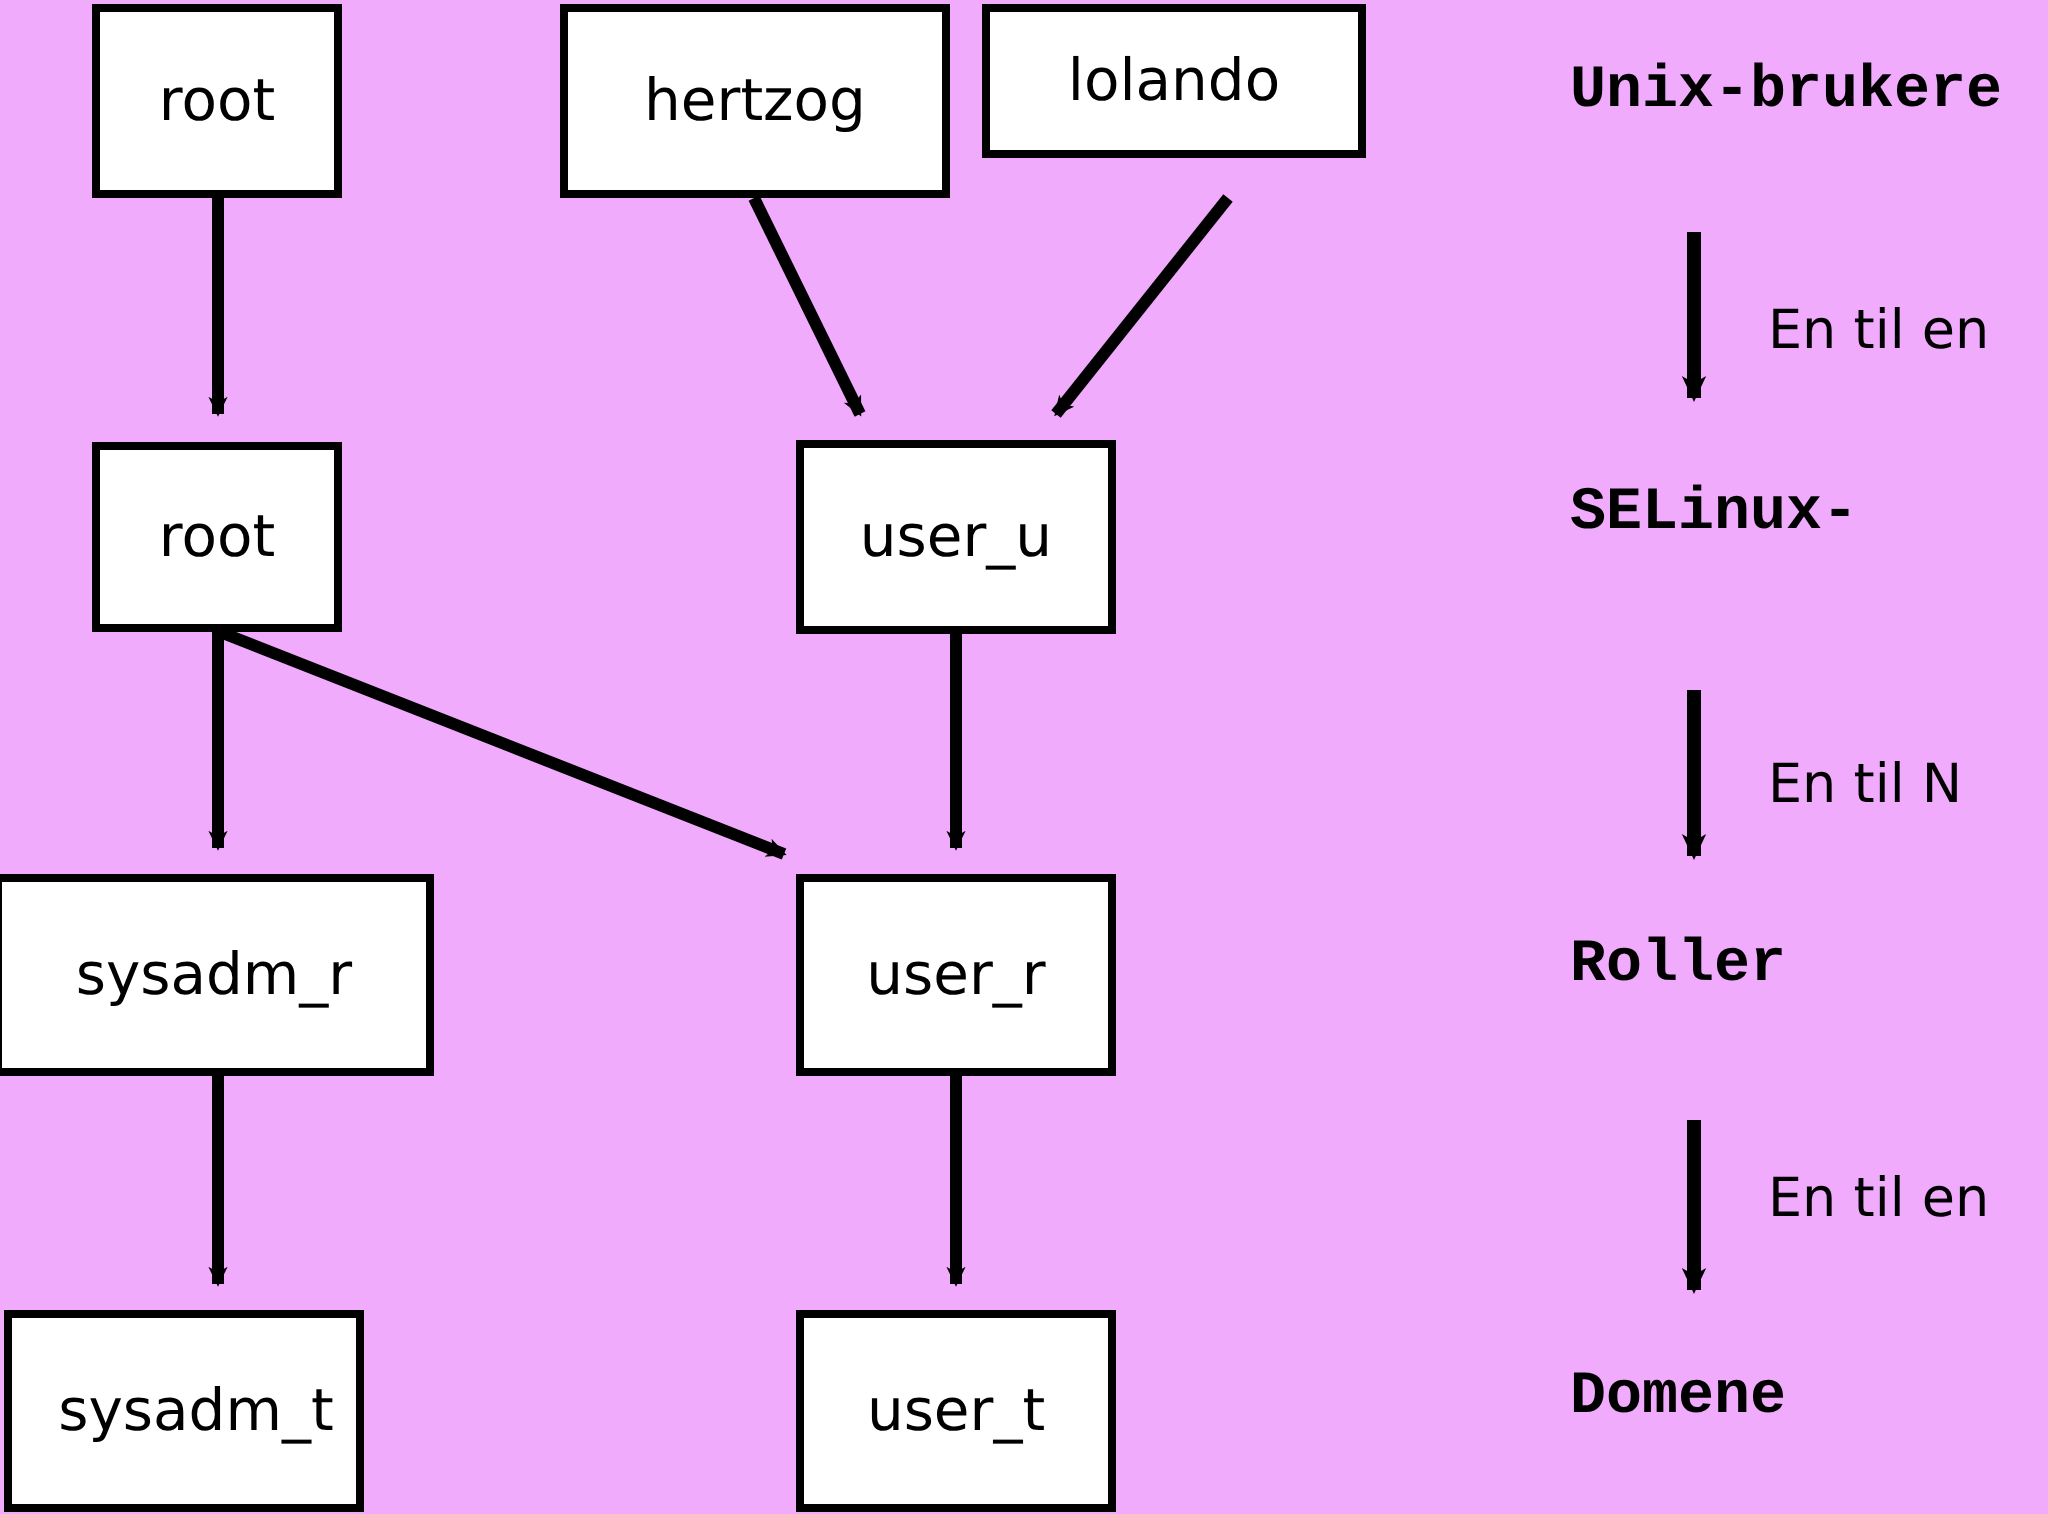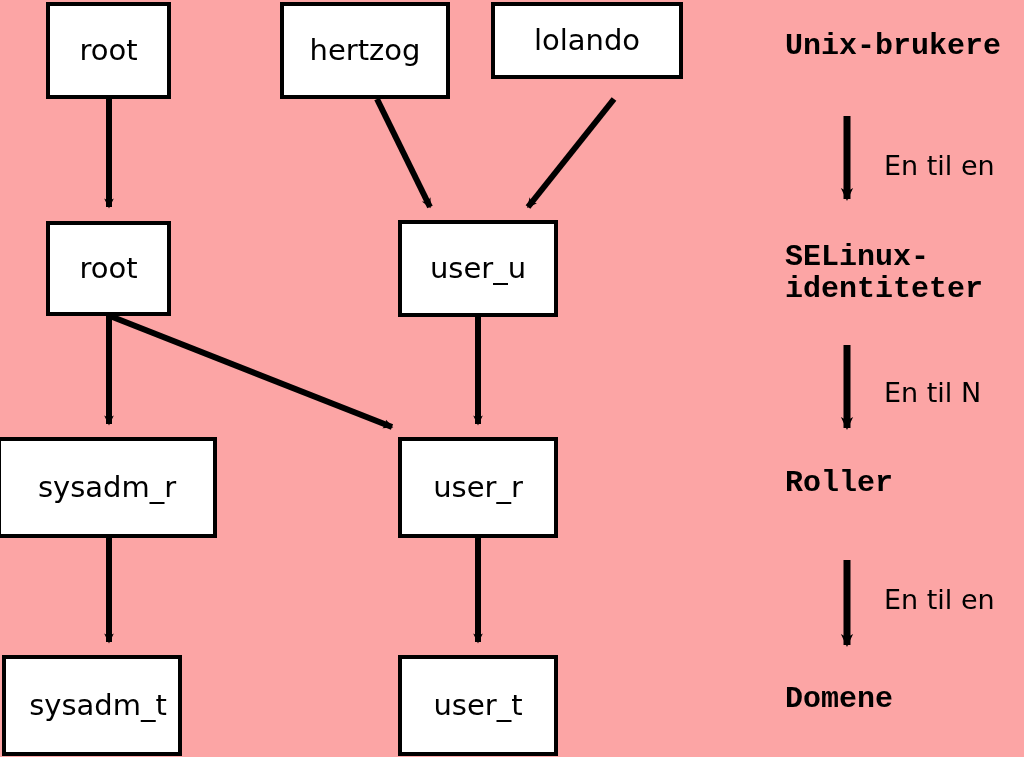--- a/index.html
+++ b/index.html
@@ -10,21 +10,21 @@
   body {
     width: 1024px;
     height: 757px;
     overflow: hidden;
     font-family: "DejaVu Sans", sans-serif;
   }
   #canvas {
     position: relative;
     width: 1024px;
     height: 757px;
-    background: #fca5a5;
+    background: #f0abfc;
   }
   #diagram-svg {
     position: absolute;
     left: 0;
     top: 0;
     width: 1024px;
     height: 757px;
     display: block;
   }
   .node-box {
@@ -96,21 +96,21 @@
 
     <line x1="847" y1="345" x2="847" y2="428" stroke="#000000" stroke-width="7" marker-end="url(#arrowhead-big)"></line>
 
     <line x1="847" y1="560" x2="847" y2="645" stroke="#000000" stroke-width="7" marker-end="url(#arrowhead-big)"></line>
   </svg>
 
   <div class="node-box" style="left:46px; top:2px; width:125px; height:97px;">
     <span class="node-label">root</span>
   </div>
 
-  <div class="node-box" style="left:280px; top:2px; width:170px; height:97px;">
+  <div class="node-box" style="left:280px; top:2px; width:195px; height:97px;">
     <span class="node-label">hertzog</span>
   </div>
 
   <div class="node-box" style="left:491px; top:2px; width:192px; height:77px;">
     <span class="node-label">lolando</span>
   </div>
 
   <div class="node-box" style="left:46px; top:221px; width:125px; height:95px;">
     <span class="node-label">root</span>
   </div>
@@ -133,21 +133,20 @@
 
   <div class="node-box" style="left:398px; top:655px; width:160px; height:101px;">
     <span class="node-label">user_t</span>
   </div>
 
   <div class="legend-term" style="left:785px; top:30px;">Unix-brukere</div>
 
   <div class="legend-edge-label" style="left:884px; top:152px;">En til en</div>
 
   <div class="legend-term" style="left:785px; top:241px;">SELinux-</div>
-  <div class="legend-term" style="left:785px; top:273px;">identiteter</div>
 
   <div class="legend-edge-label" style="left:884px; top:379px;">En til N</div>
 
   <div class="legend-term" style="left:785px; top:467px;text-align:right;">Roller</div>
 
   <div class="legend-edge-label" style="left:884px; top:586px;">En til en</div>
 
   <div class="legend-term" style="left:785px; top:683px;">Domene</div>
 
 </div>

